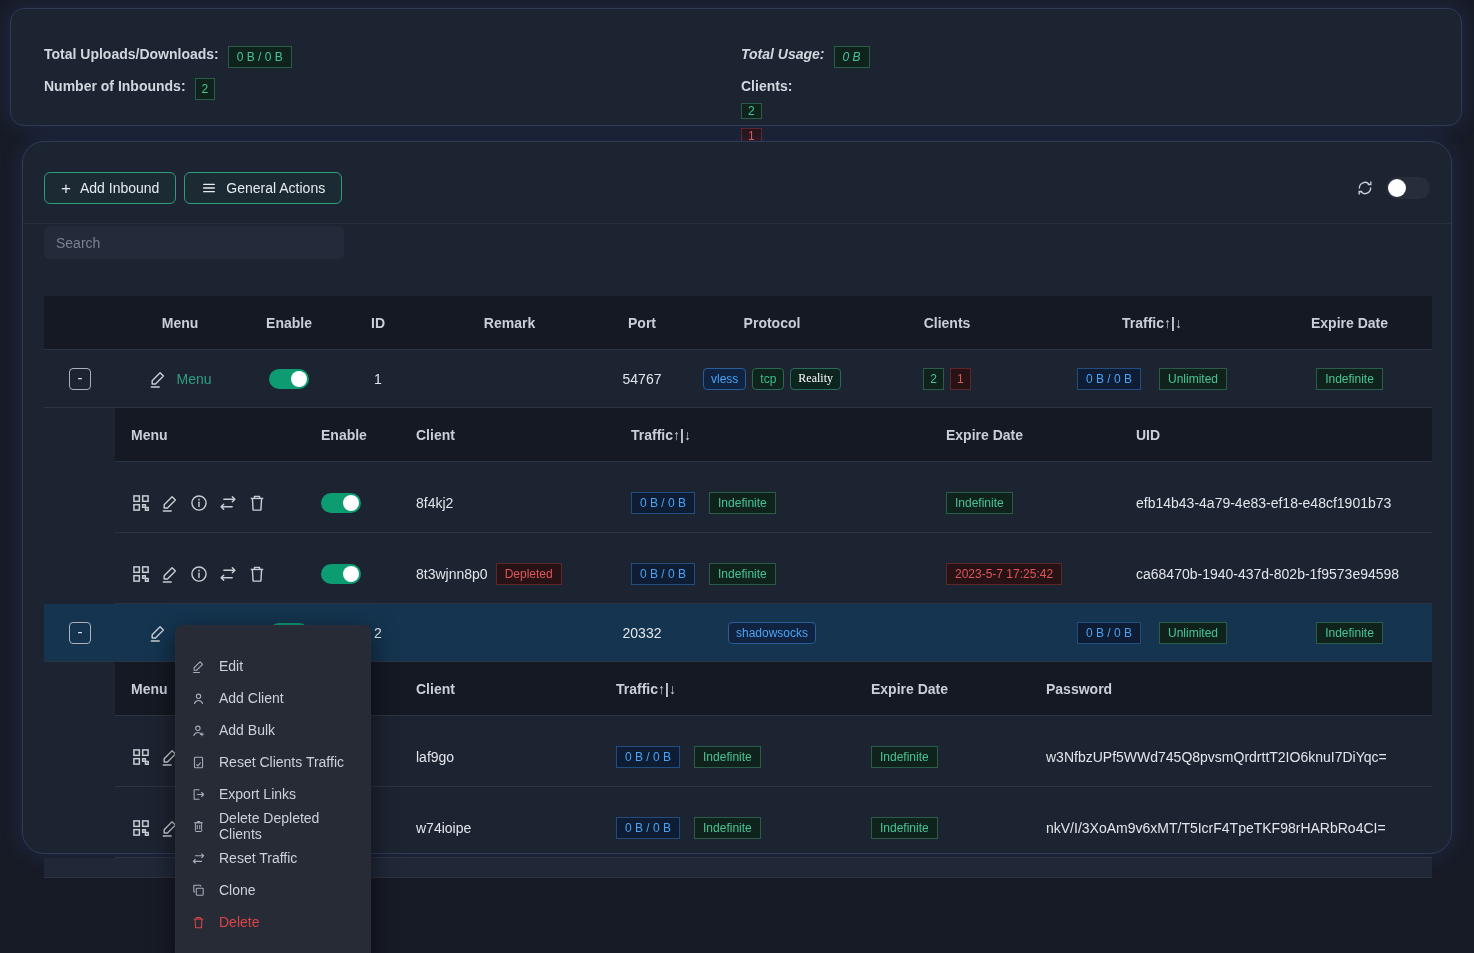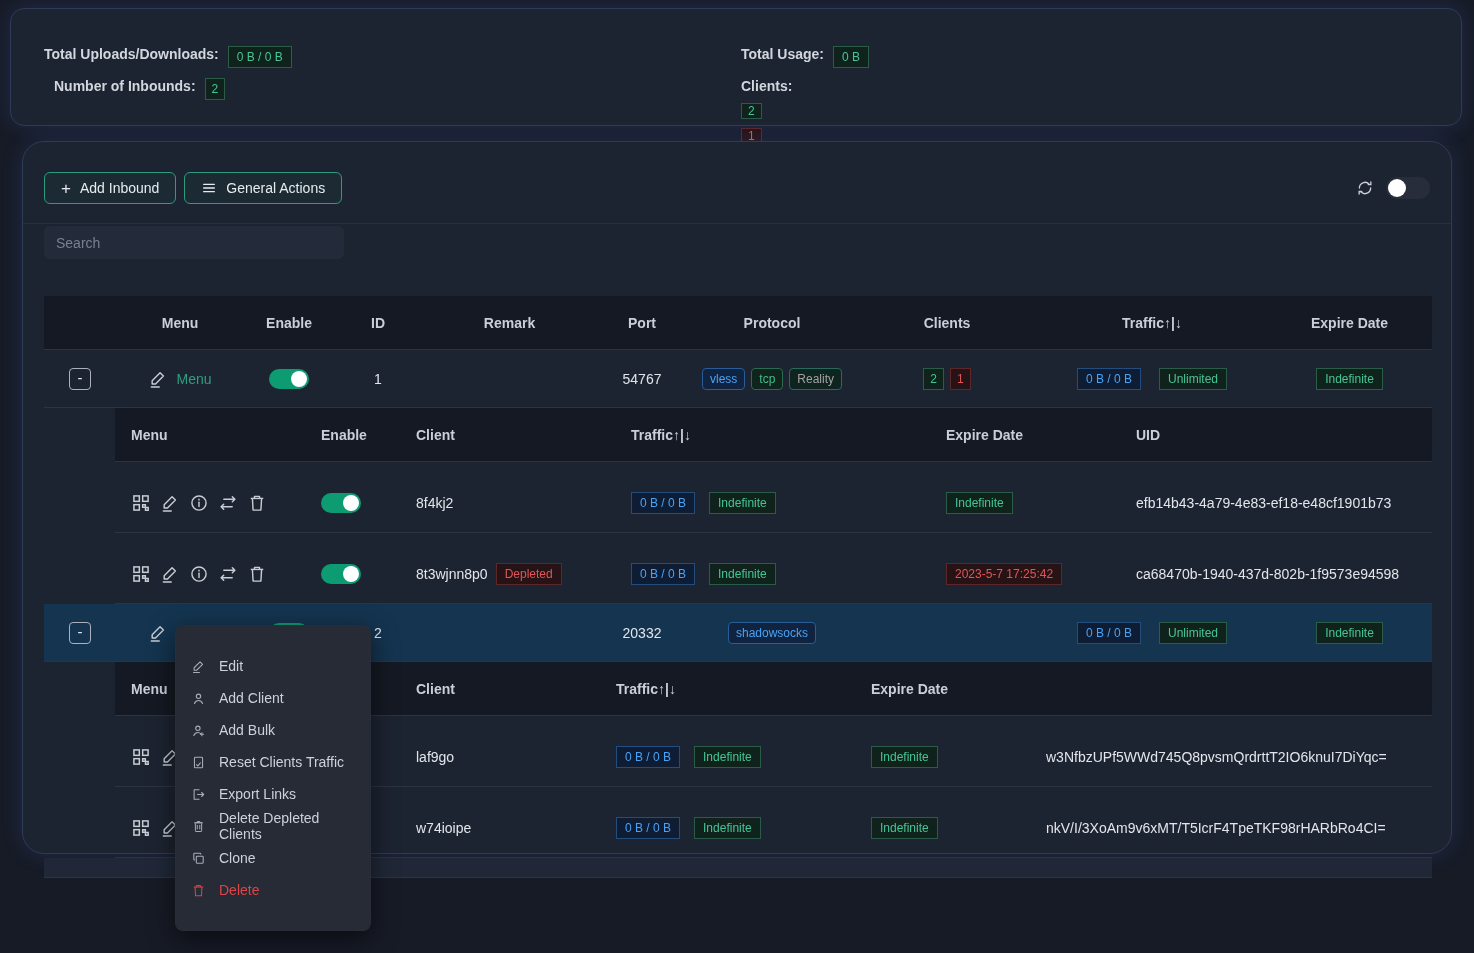--- a/index.html
+++ b/index.html
@@ -17,36 +17,36 @@
     border:1px solid #2d3a58;
     box-shadow:0 0 22px rgba(93,129,255,.16);
   }
   .stats-card { left:10px; top:8px; width:1452px; height:118px; border-radius:14px; }
   .main-card  { left:22px; top:141px; width:1430px; height:713px; border-radius:22px; }
 
   
   .stat { position:absolute; display:flex; align-items:flex-start; gap:9px;
           font-size:14px; font-weight:700; color:#d2d7df; height:24px; }
   .stat-1 { left:33px;  top:37px; }
-  .stat-2 { left:730px; top:37px; }
-  .stat-3 { left:43px;  top:69px; }
+  .stat-2 { left:730px; top:37px;font-style:italic; }
+  .stat-3 { left:33px;  top:69px; }
   .stat-4 { left:730px; top:69px;flex-direction:column; }
 
   
   .badge { display:inline-flex; align-items:center; height:22px; padding:0 8px;
            border-radius:0; font-size:12px; font-weight:400; border:1px solid; white-space:nowrap; }
   .badge.sq { padding:0 6px; }
   .badge.green { color:#47c495; border-color:#2a5c48; background:#0f231c; }
   .badge.red   { color:#df5658; border-color:#5d2629; background:#271316; }
   .badge.blue  { color:#4aa2f5; border-color:#234d7d; background:#0e1d33; }
   .tag { display:inline-flex; align-items:center; height:22px; padding:4px 7px;
          border-radius:4px; font-size:12px; border:1px solid; white-space:nowrap; }
   .tag.blue { color:#4aa2f5; border-color:#2a5c96; background:#102340; }
   .tag.green{ color:#3fbd8c; border-color:#2a6a50; background:#0f241c; }
-  .tag.teal { color:#a3a3a3; border-color:#2a6a5e; background:#0e241f; }
+  .tag.teal { color:#ffffff; border-color:#2a6a5e; background:#0e241f;font-family:Liberation Serif, serif; }
 
   
   .toolbar { position:absolute; left:21px; top:30px; right:21px; display:flex; gap:8px; align-items:center; }
   .btn { height:32px; display:inline-flex; align-items:center; gap:9px; padding:0 16px;
          border-radius:6px; border:1px solid #2d9c7b; background:rgba(28,68,57,.22);
          color:#e7eaef; font-size:14px; cursor:pointer; font-family:inherit; }
   .btn .plus { font-size:17px; line-height:1; font-weight:400; }
   .ic-h { width:16px; height:16px; color:#e7eaef; }
   .toolbar-right { margin-left:auto; display:flex; align-items:center; gap:12px; }
   .ic-r { width:18px; height:18px; color:#c9ced8; cursor:pointer; }
@@ -415,20 +415,21 @@
         </div>
     </div>
 
     <div class="subtable">
       <div class="strow sthead sub2-grid">
         <div class="sc th">Menu</div>
         <div class="sc th">Enable</div>
         <div class="sc th">Client</div>
         <div class="sc th">Traffic↑|↓</div>
         <div class="sc th">Expire Date</div>
+        <div class="sc th">Password</div>
       </div>
 
       <div class="strow subrow sub2-grid">
         <div class="sc icons">
           <span class="icon-btn">
               <svg class="ic">
                 <use href="#i-qr"></use>
               </svg>
             </span>
           <span class="icon-btn">
@@ -545,20 +546,26 @@
     <span>Export Links</span>
   </div>
   <div class="cm-item">
     <svg class="ic-sm">
         <use href="#i-bin2"></use>
       </svg>
     <span>Delete Depleted Clients</span>
   </div>
   <div class="cm-item">
     <svg class="ic-sm">
+        <use href="#i-swap"></use>
+      </svg>
+    <span>Reset Traffic</span>
+  </div>
+  <div class="cm-item">
+    <svg class="ic-sm">
         <use href="#i-copy"></use>
       </svg>
     <span>Clone</span>
   </div>
   <div class="cm-item danger">
     <svg class="ic-sm">
         <use href="#i-trash"></use>
       </svg>
     <span>Delete</span>
   </div>

